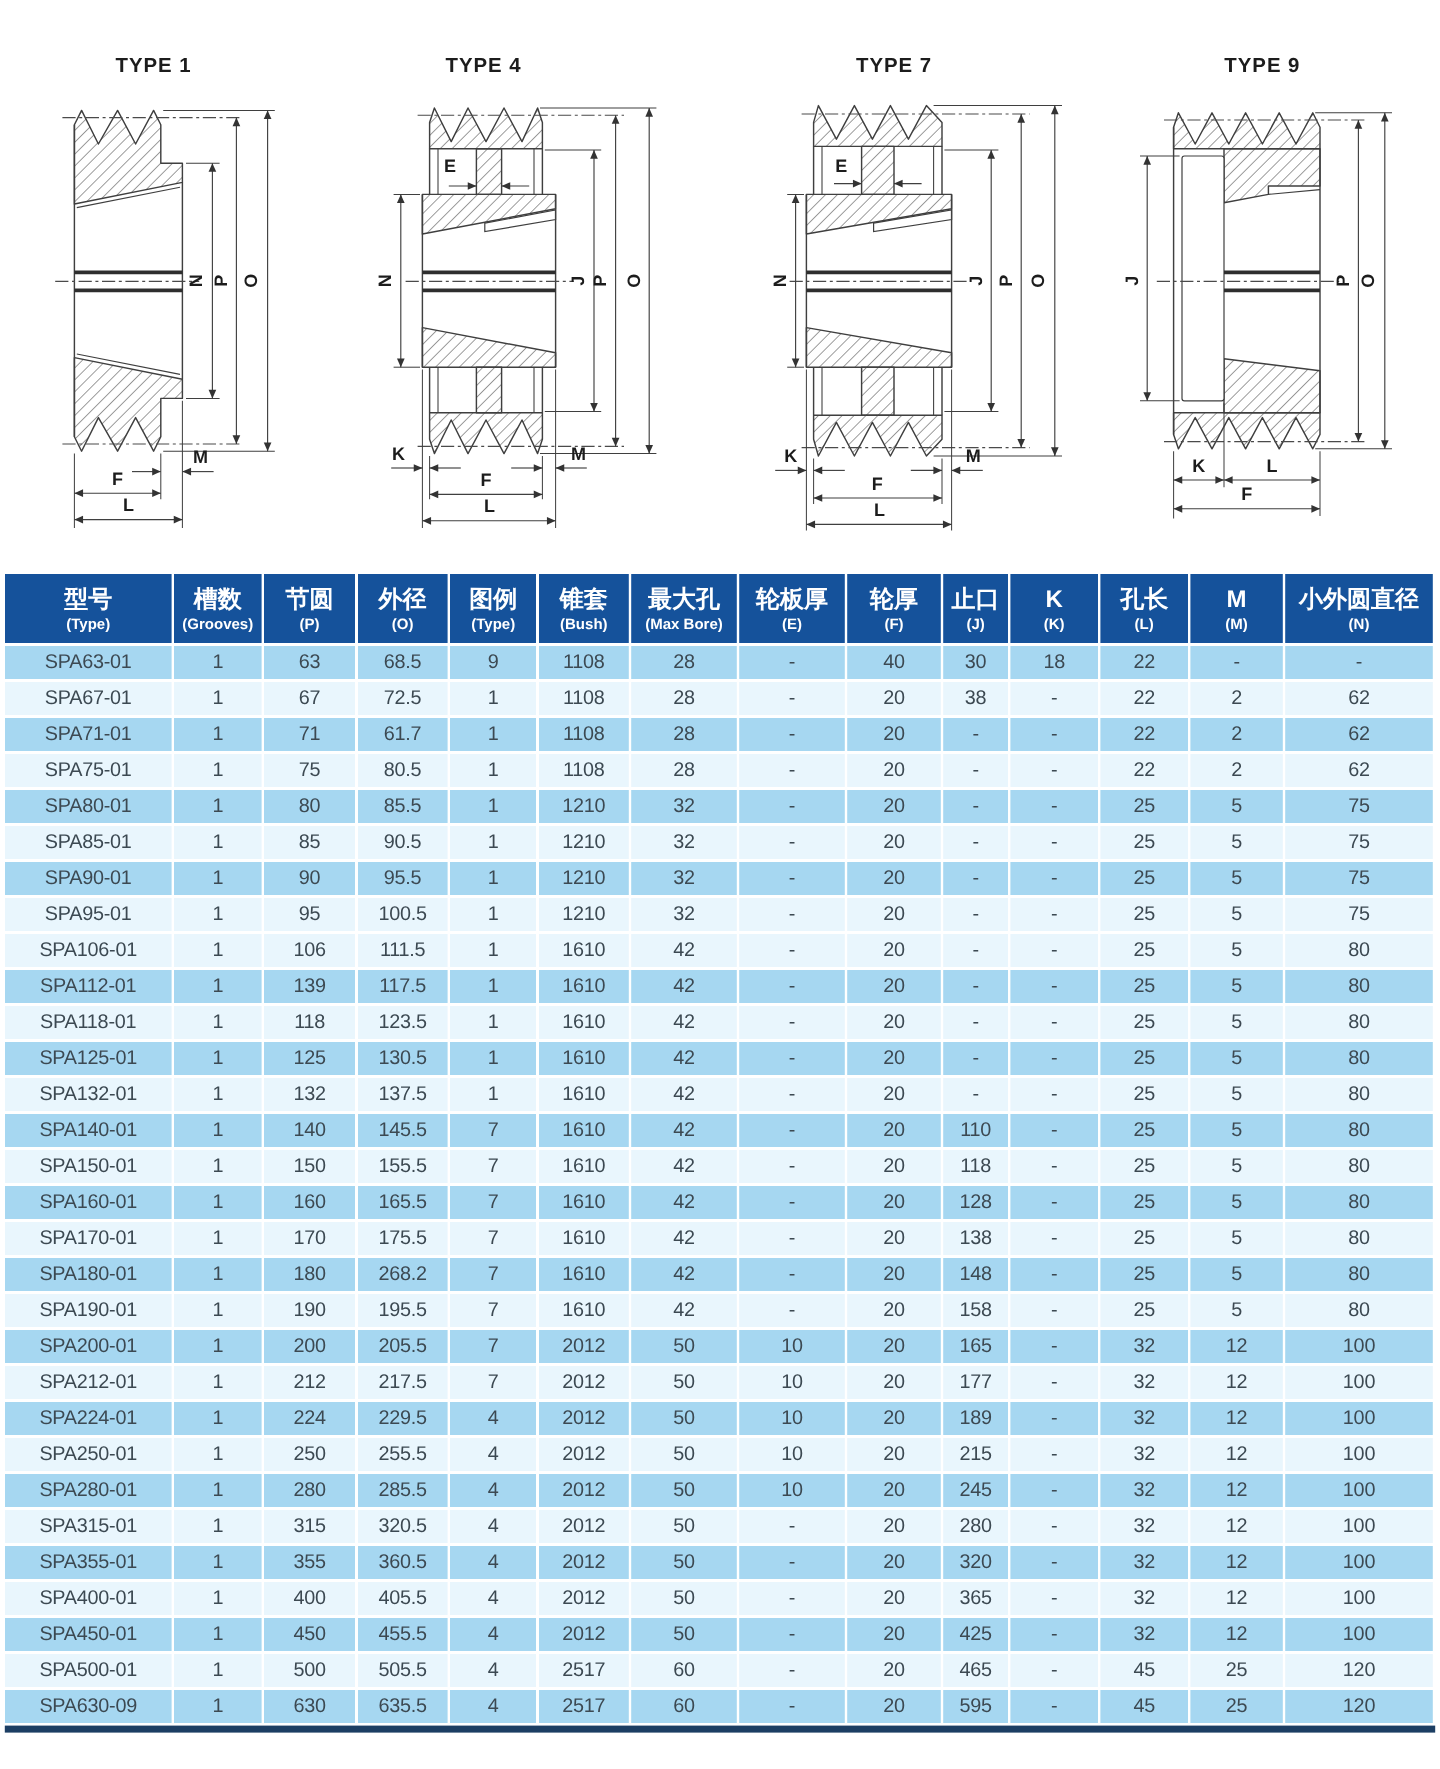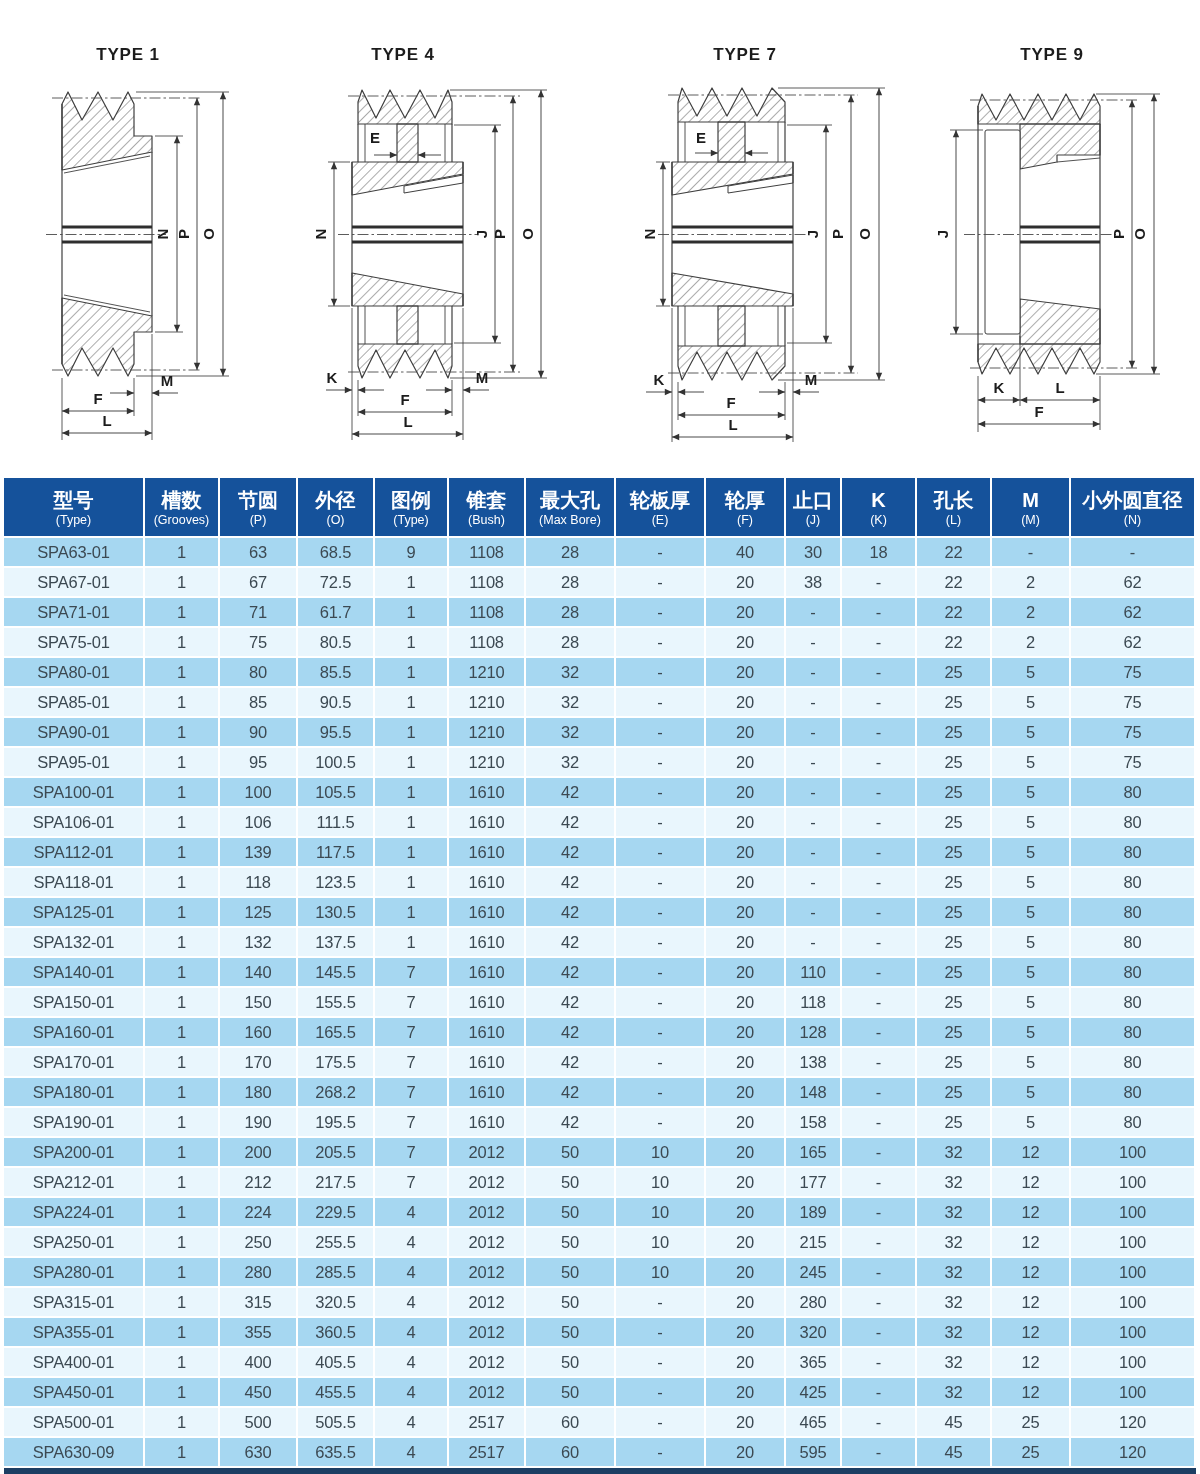--- a/index.html
+++ b/index.html
@@ -20,21 +20,21 @@
   .d-lbl{font-family:"Liberation Sans",sans-serif;font-size:15px;font-weight:600;fill:#1c1c1c;}
   .d-title{font-family:"Liberation Sans",sans-serif;font-size:17px;font-weight:700;fill:#1c1c1c;letter-spacing:.8px;}
 
   
   .tablewrap{margin:0 4px;}
   table.spec{border-collapse:collapse;table-layout:fixed;width:1190px;}
   .spec th,.spec td{border-right:2px solid #fff;border-bottom:2px solid #fff;text-align:center;vertical-align:middle;padding:0;overflow:hidden;white-space:nowrap;}
   .spec th:last-child,.spec td:last-child{border-right:none;margin-top:48px;}
   .spec thead th{background:var(--header_bg,#15529B);color:var(--header_text,#fff);height:58px;}
   .hcn{font-size:20px;font-weight:700;line-height:1.3;}
-  .hen{font-size:12.5px;font-weight:400;line-height:1.2;}
+  .hen{font-size:12.5px;font-weight:700;line-height:1.2;}
   .spec tbody td{height:28px;font-size:16.5px;color:var(--row_text,#3C4952);letter-spacing:-.2px;}
   .spec tr.odd td{background:var(--row_odd,#A6D7F1);}
   .spec tr.even td{background:var(--row_even,#E9F6FD);}
   .footerbar{height:6px;background:var(--footer_bar,#1C3E63);}
 </style>
 </head>
 <body>
 
 <svg width="0" height="0" style="position:absolute" aria-hidden="true">
   <defs>
@@ -454,36 +454,20 @@
             <td>1210</td>
             <td>32</td>
             <td>-</td>
             <td>20</td>
             <td>-</td>
             <td>-</td>
             <td>25</td>
             <td>5</td>
             <td>75</td>
           </tr>
-          <tr class="odd">
-            <td>SPA100-01</td>
-            <td>1</td>
-            <td>100</td>
-            <td>105.5</td>
-            <td>1</td>
-            <td>1610</td>
-            <td>42</td>
-            <td>-</td>
-            <td>20</td>
-            <td>-</td>
-            <td>-</td>
-            <td>25</td>
-            <td>5</td>
-            <td>80</td>
-          </tr>
           <tr class="even">
             <td>SPA106-01</td>
             <td>1</td>
             <td>106</td>
             <td>111.5</td>
             <td>1</td>
             <td>1610</td>
             <td>42</td>
             <td>-</td>
             <td>20</td>

